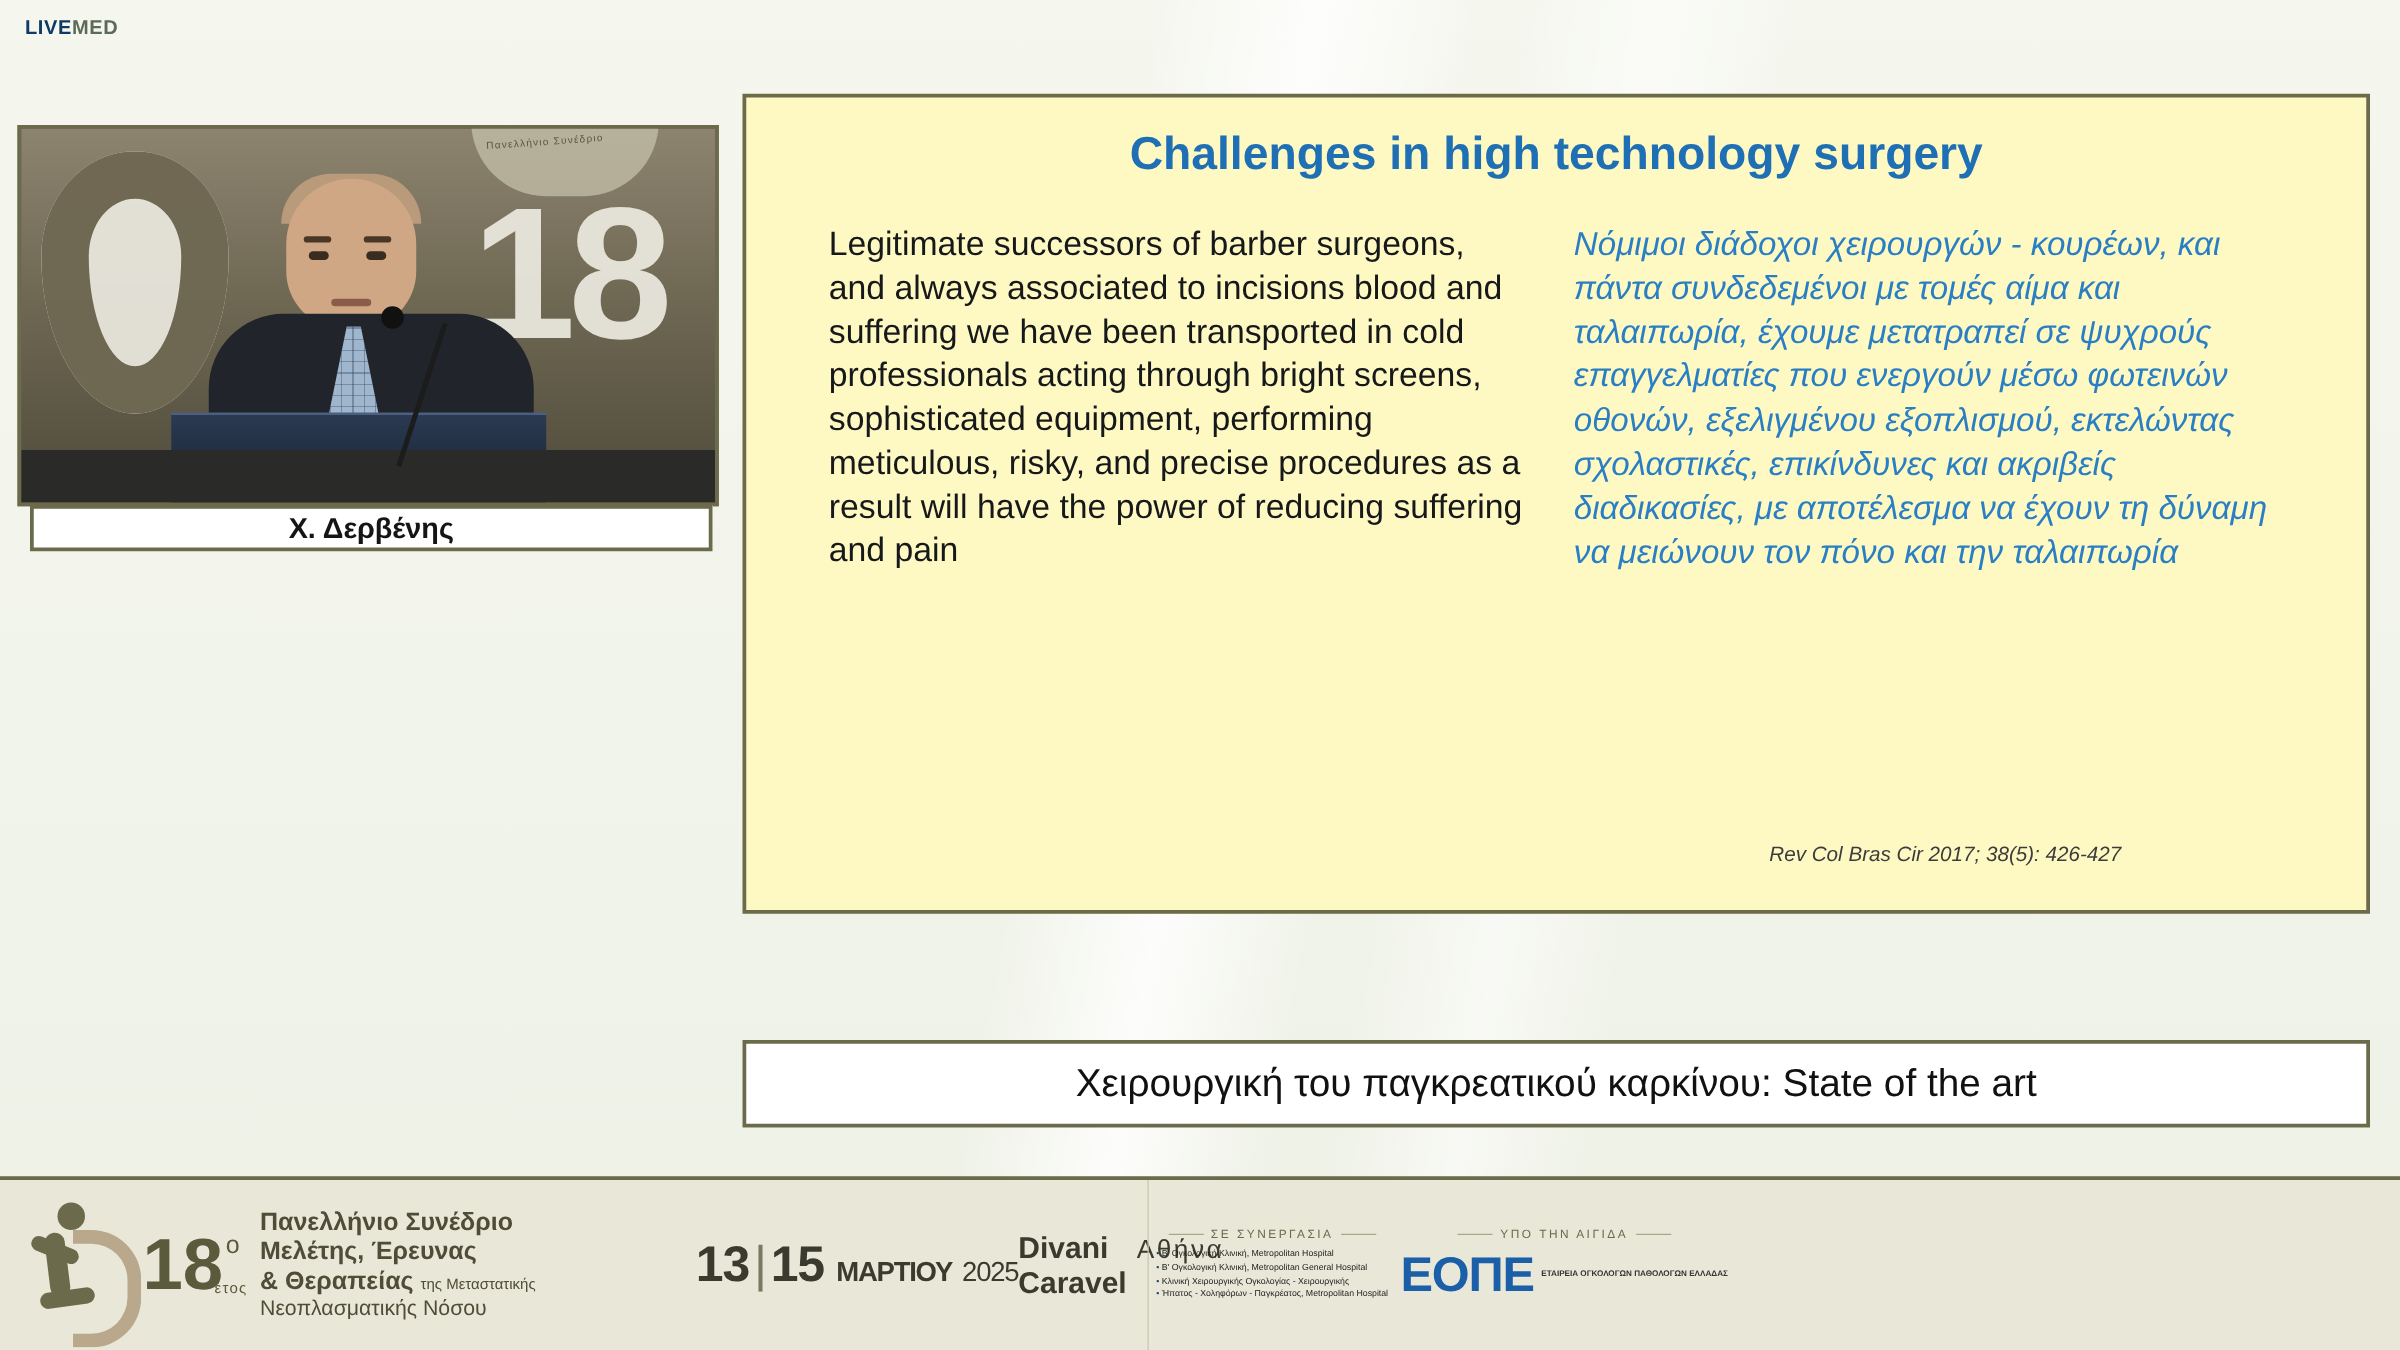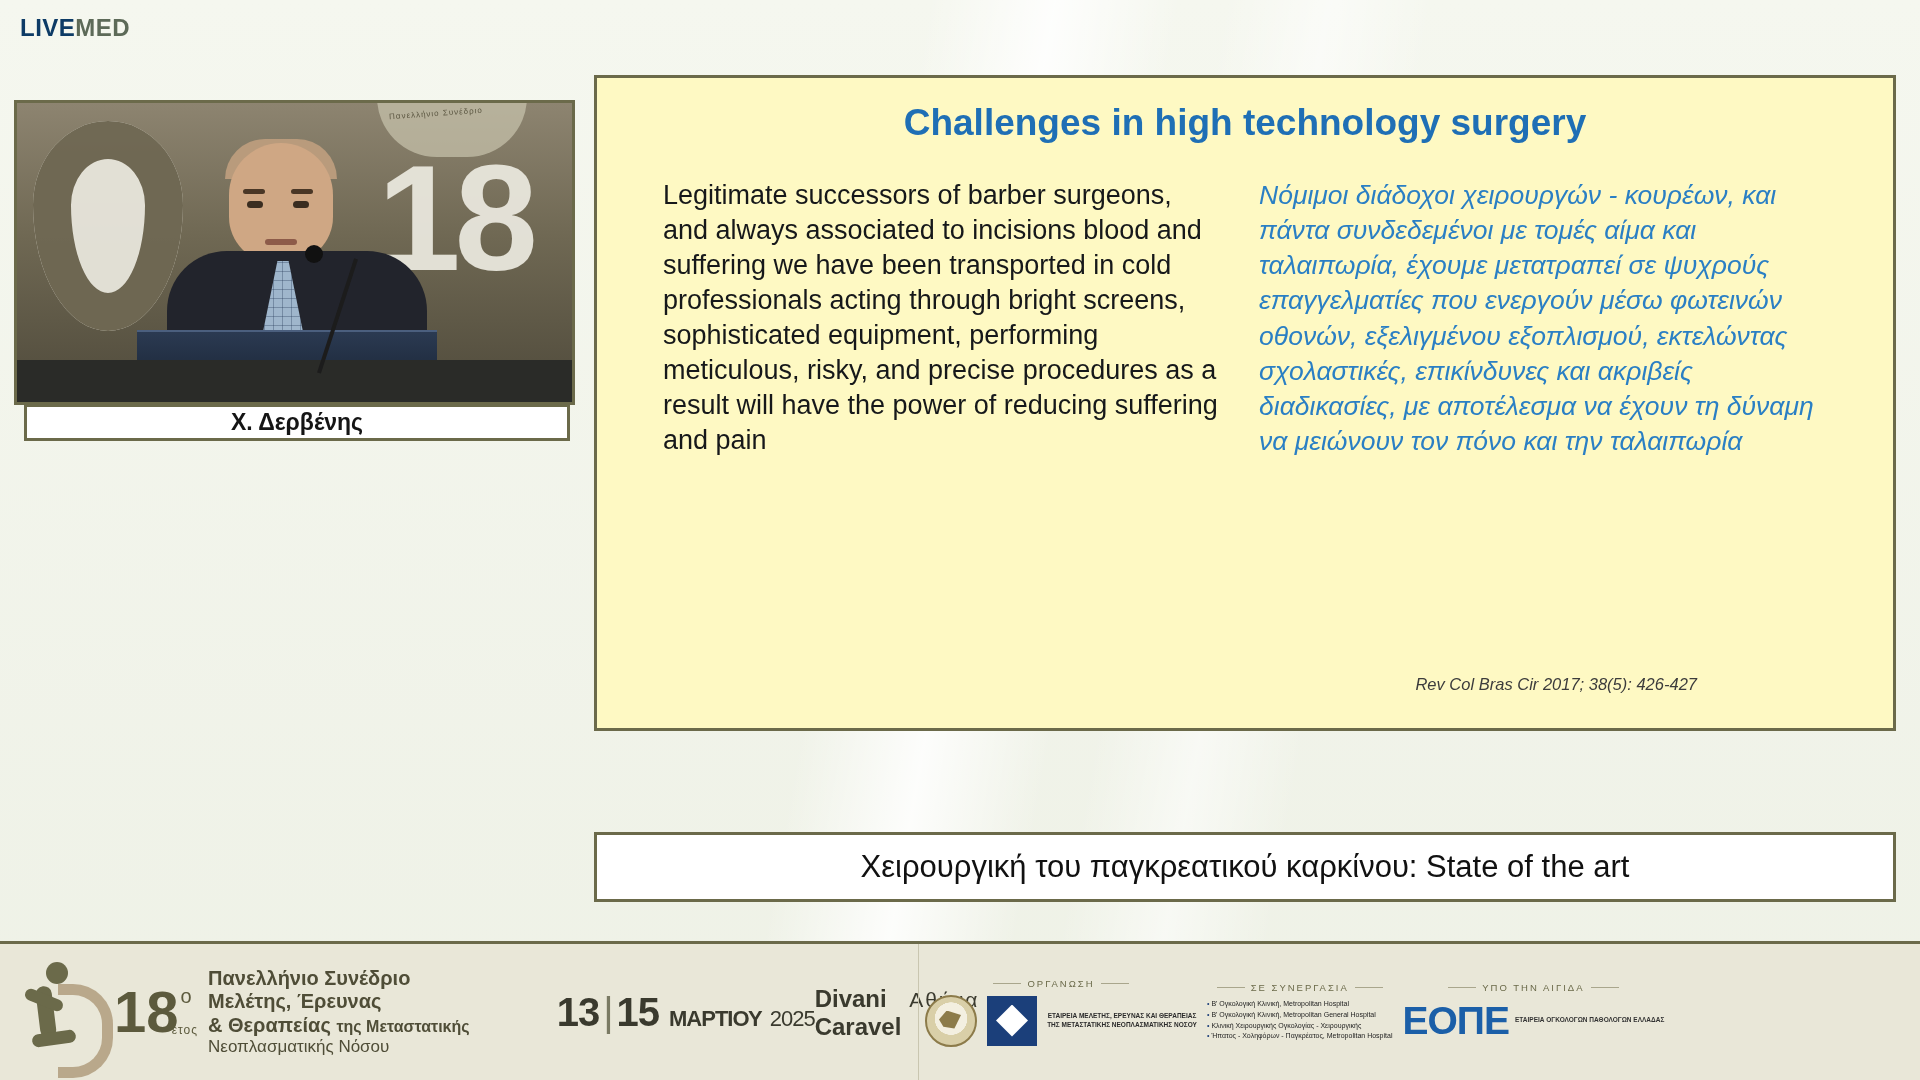--- a/index.html
+++ b/index.html
@@ -25,21 +25,21 @@
     background:
       linear-gradient(100deg, rgba(255,255,255,0.0) 44%, rgba(255,255,255,0.85) 50%, rgba(255,255,255,0.0) 56%),
       linear-gradient(100deg, rgba(255,255,255,0.0) 58%, rgba(255,255,255,0.55) 63%, rgba(255,255,255,0.0) 68%),
       linear-gradient(180deg, #f5f7ef 0%, #eef1e6 100%);
   }
   
   #brand {
     position: absolute;
     left: 20px;
     top: 14px;
-    font-size: 24px;
+    font-size: 16px;
     font-weight: bold;
     letter-spacing: 0.5px;
   }
   #brand .live { color: #0d3b66; }
   #brand .med { color: #5d6a58; font-weight: bold; }
 
   
   #video-wrap {
     position: absolute;
     left: 14px;
@@ -339,21 +339,21 @@
     margin-left: -20px;
     margin-bottom: 2px;
   }
   #congress-lines {
     color: #4f4d37;
     line-height: 1.18;
   }
   #congress-lines .l1 { font-size: 20px; font-weight: bold; }
   #congress-lines .l2 { font-size: 20px; font-weight: bold; }
   #congress-lines .l3 { font-size: 20px; font-weight: bold; }
-  #congress-lines .l3 .thin { font-weight: bold; font-size: 16px; }
+  #congress-lines .l3 .thin { font-weight: normal; font-size: 12px; }
   #congress-lines .l4 { font-size: 17px; font-weight: normal; }
   #banner-mid {
     width: 300px;
     display: flex;
     flex-direction: row;
     justify-content: center;
     align-items: center;
     color: #3a3a2e;
   }
   #dates {
@@ -545,28 +545,20 @@
         <span class="year">2025</span>
       </div>
       <div id="venue">
         <span>Divani Caravel</span>
         <span class="city">Αθήνα</span>
       </div>
     </div>
 
     <div id="banner-right">
       <div class="bcol">
-        <div class="bcol-head">ΟΡΓΑΝΩΣΗ</div>
-        <div class="logos-row">
-          <div class="seal"></div>
-          <div class="sq-logo"></div>
-          <div class="sq-caption">ΕΤΑΙΡΕΙΑ ΜΕΛΕΤΗΣ, ΕΡΕΥΝΑΣ ΚΑΙ ΘΕΡΑΠΕΙΑΣ ΤΗΣ ΜΕΤΑΣΤΑΤΙΚΗΣ ΝΕΟΠΛΑΣΜΑΤΙΚΗΣ ΝΟΣΟΥ</div>
-        </div>
-      </div>
-      <div class="bcol">
         <div class="bcol-head">ΣΕ ΣΥΝΕΡΓΑΣΙΑ</div>
         <div class="bullets">
           <div class="b">Β' Ογκολογική Κλινική, Metropolitan Hospital</div>
           <div class="b">Β' Ογκολογική Κλινική, Metropolitan General Hospital</div>
           <div class="b">Κλινική Χειρουργικής Ογκολογίας - Χειρουργικής</div>
           <div class="b">Ήπατος - Χοληφόρων - Παγκρέατος, Metropolitan Hospital</div>
         </div>
       </div>
       <div class="bcol">
         <div class="bcol-head">ΥΠΟ ΤΗΝ ΑΙΓΙΔΑ</div>

